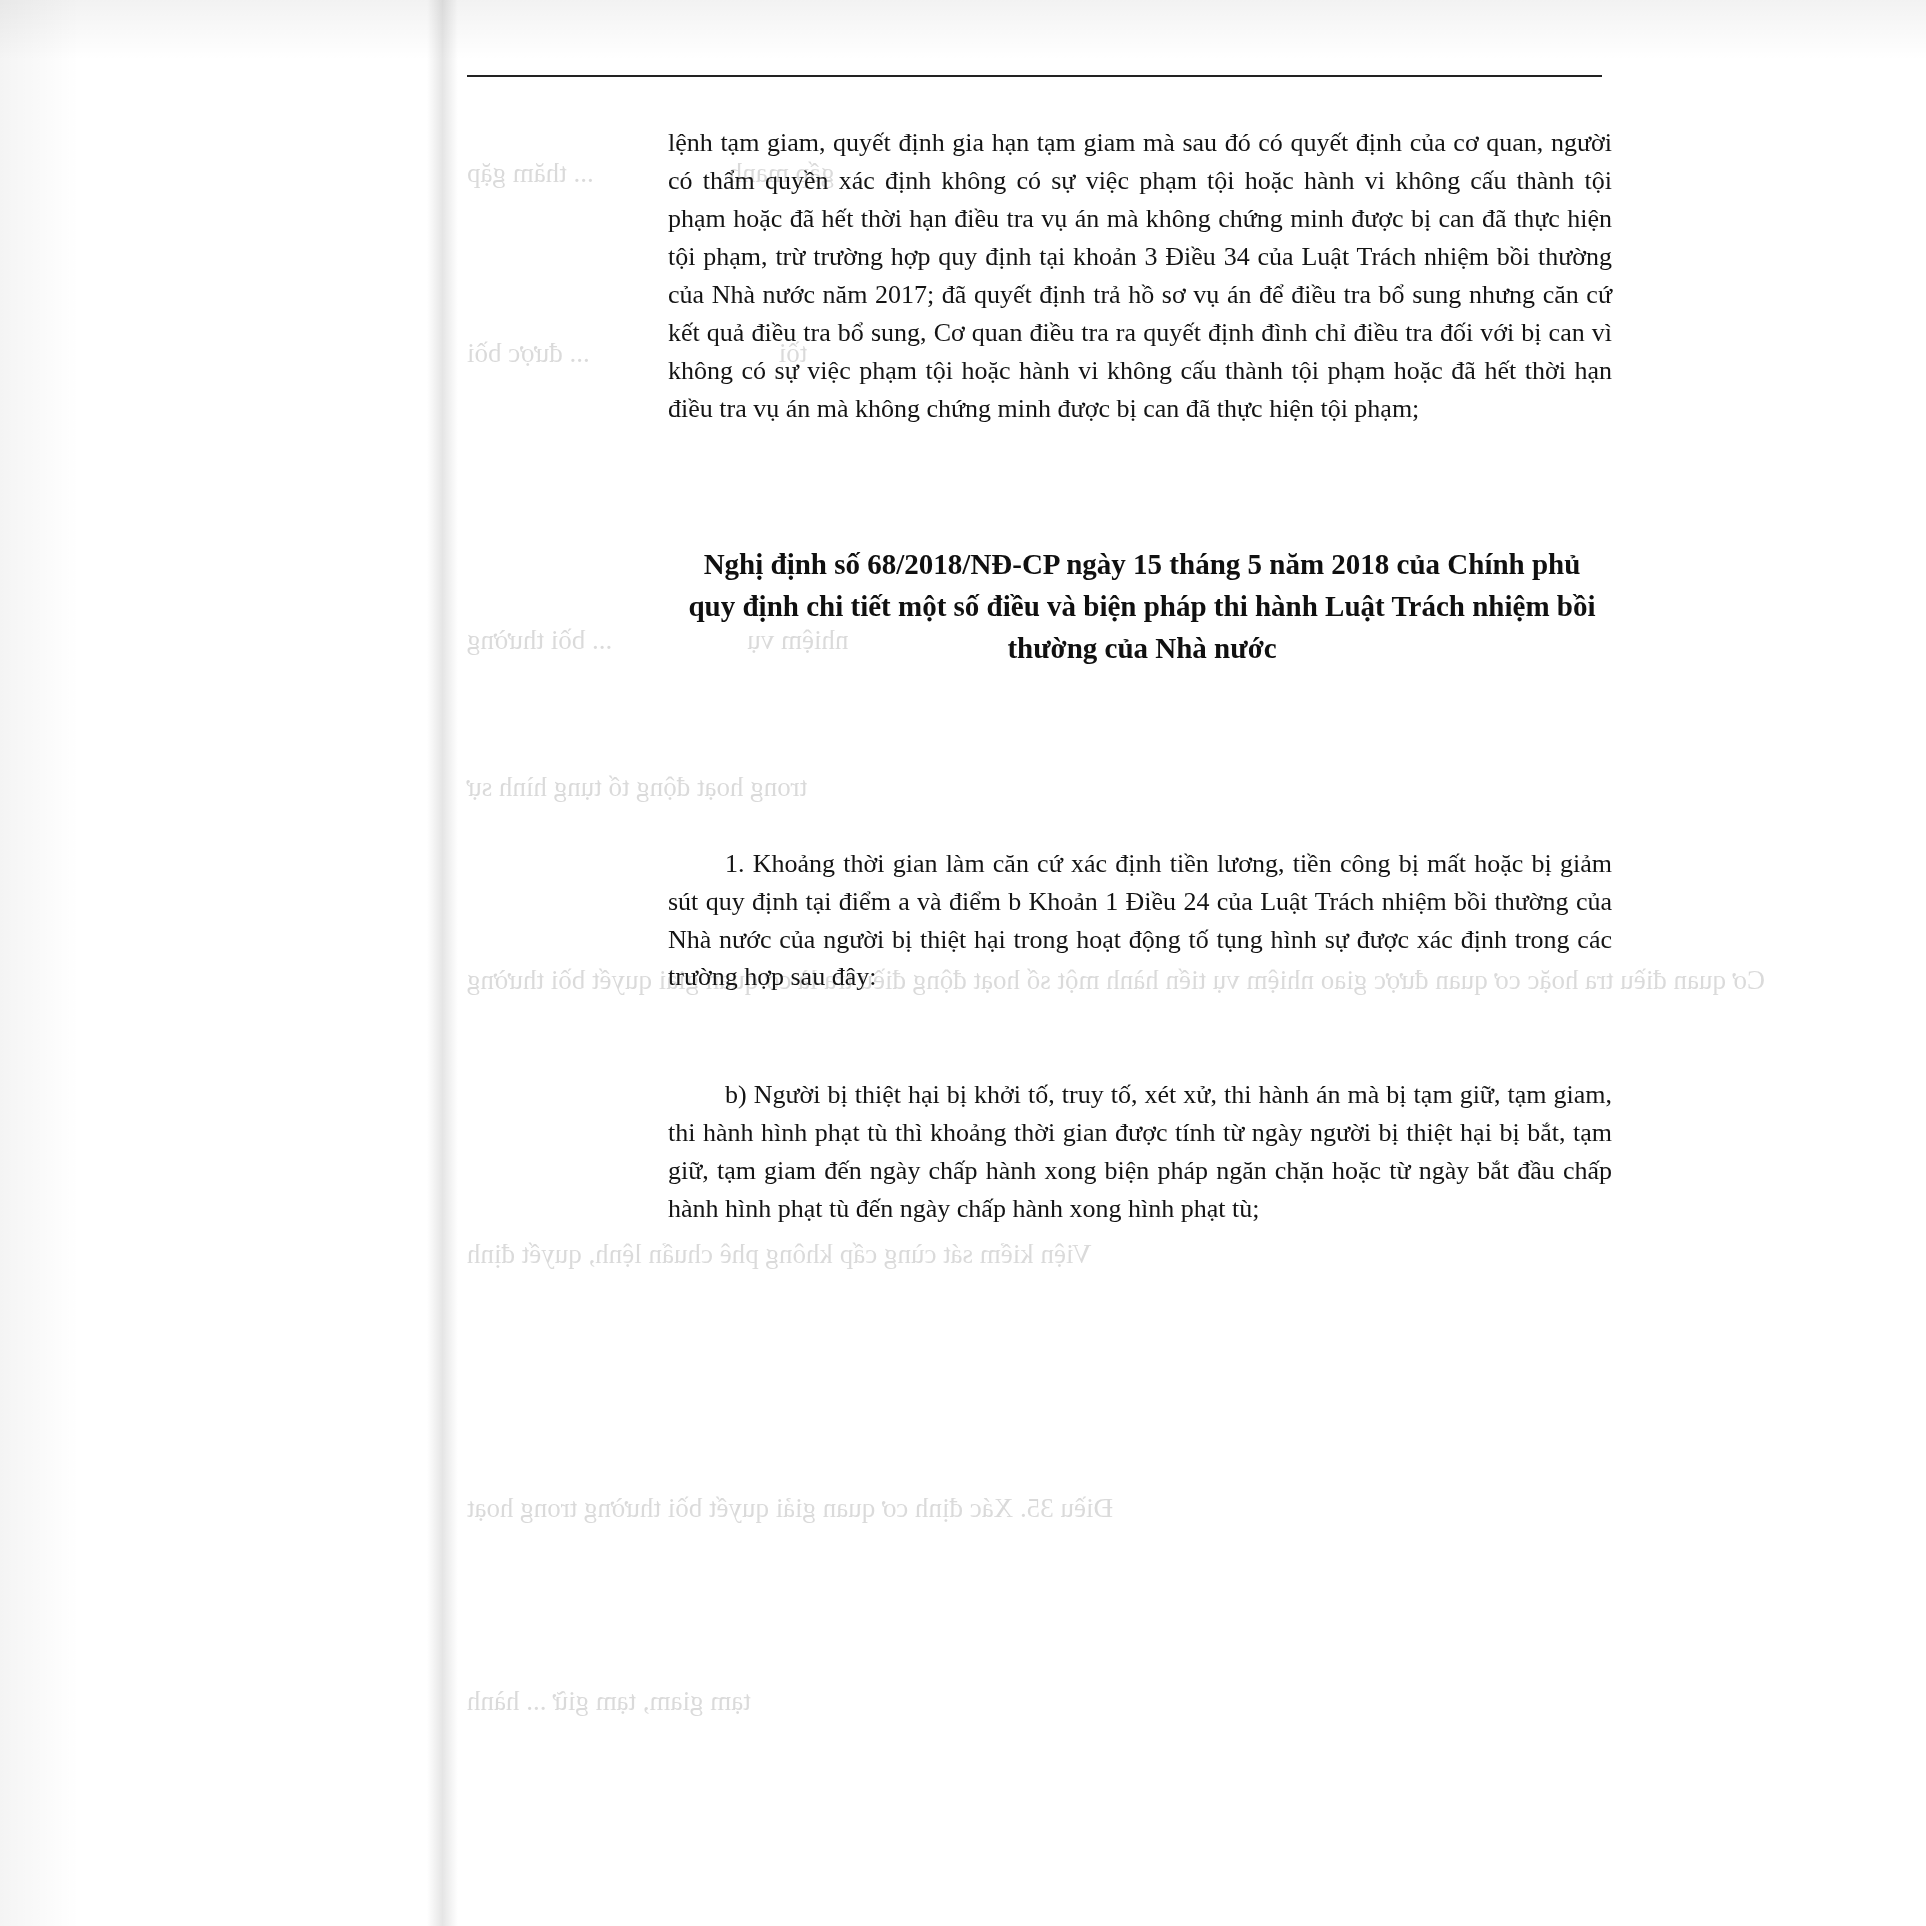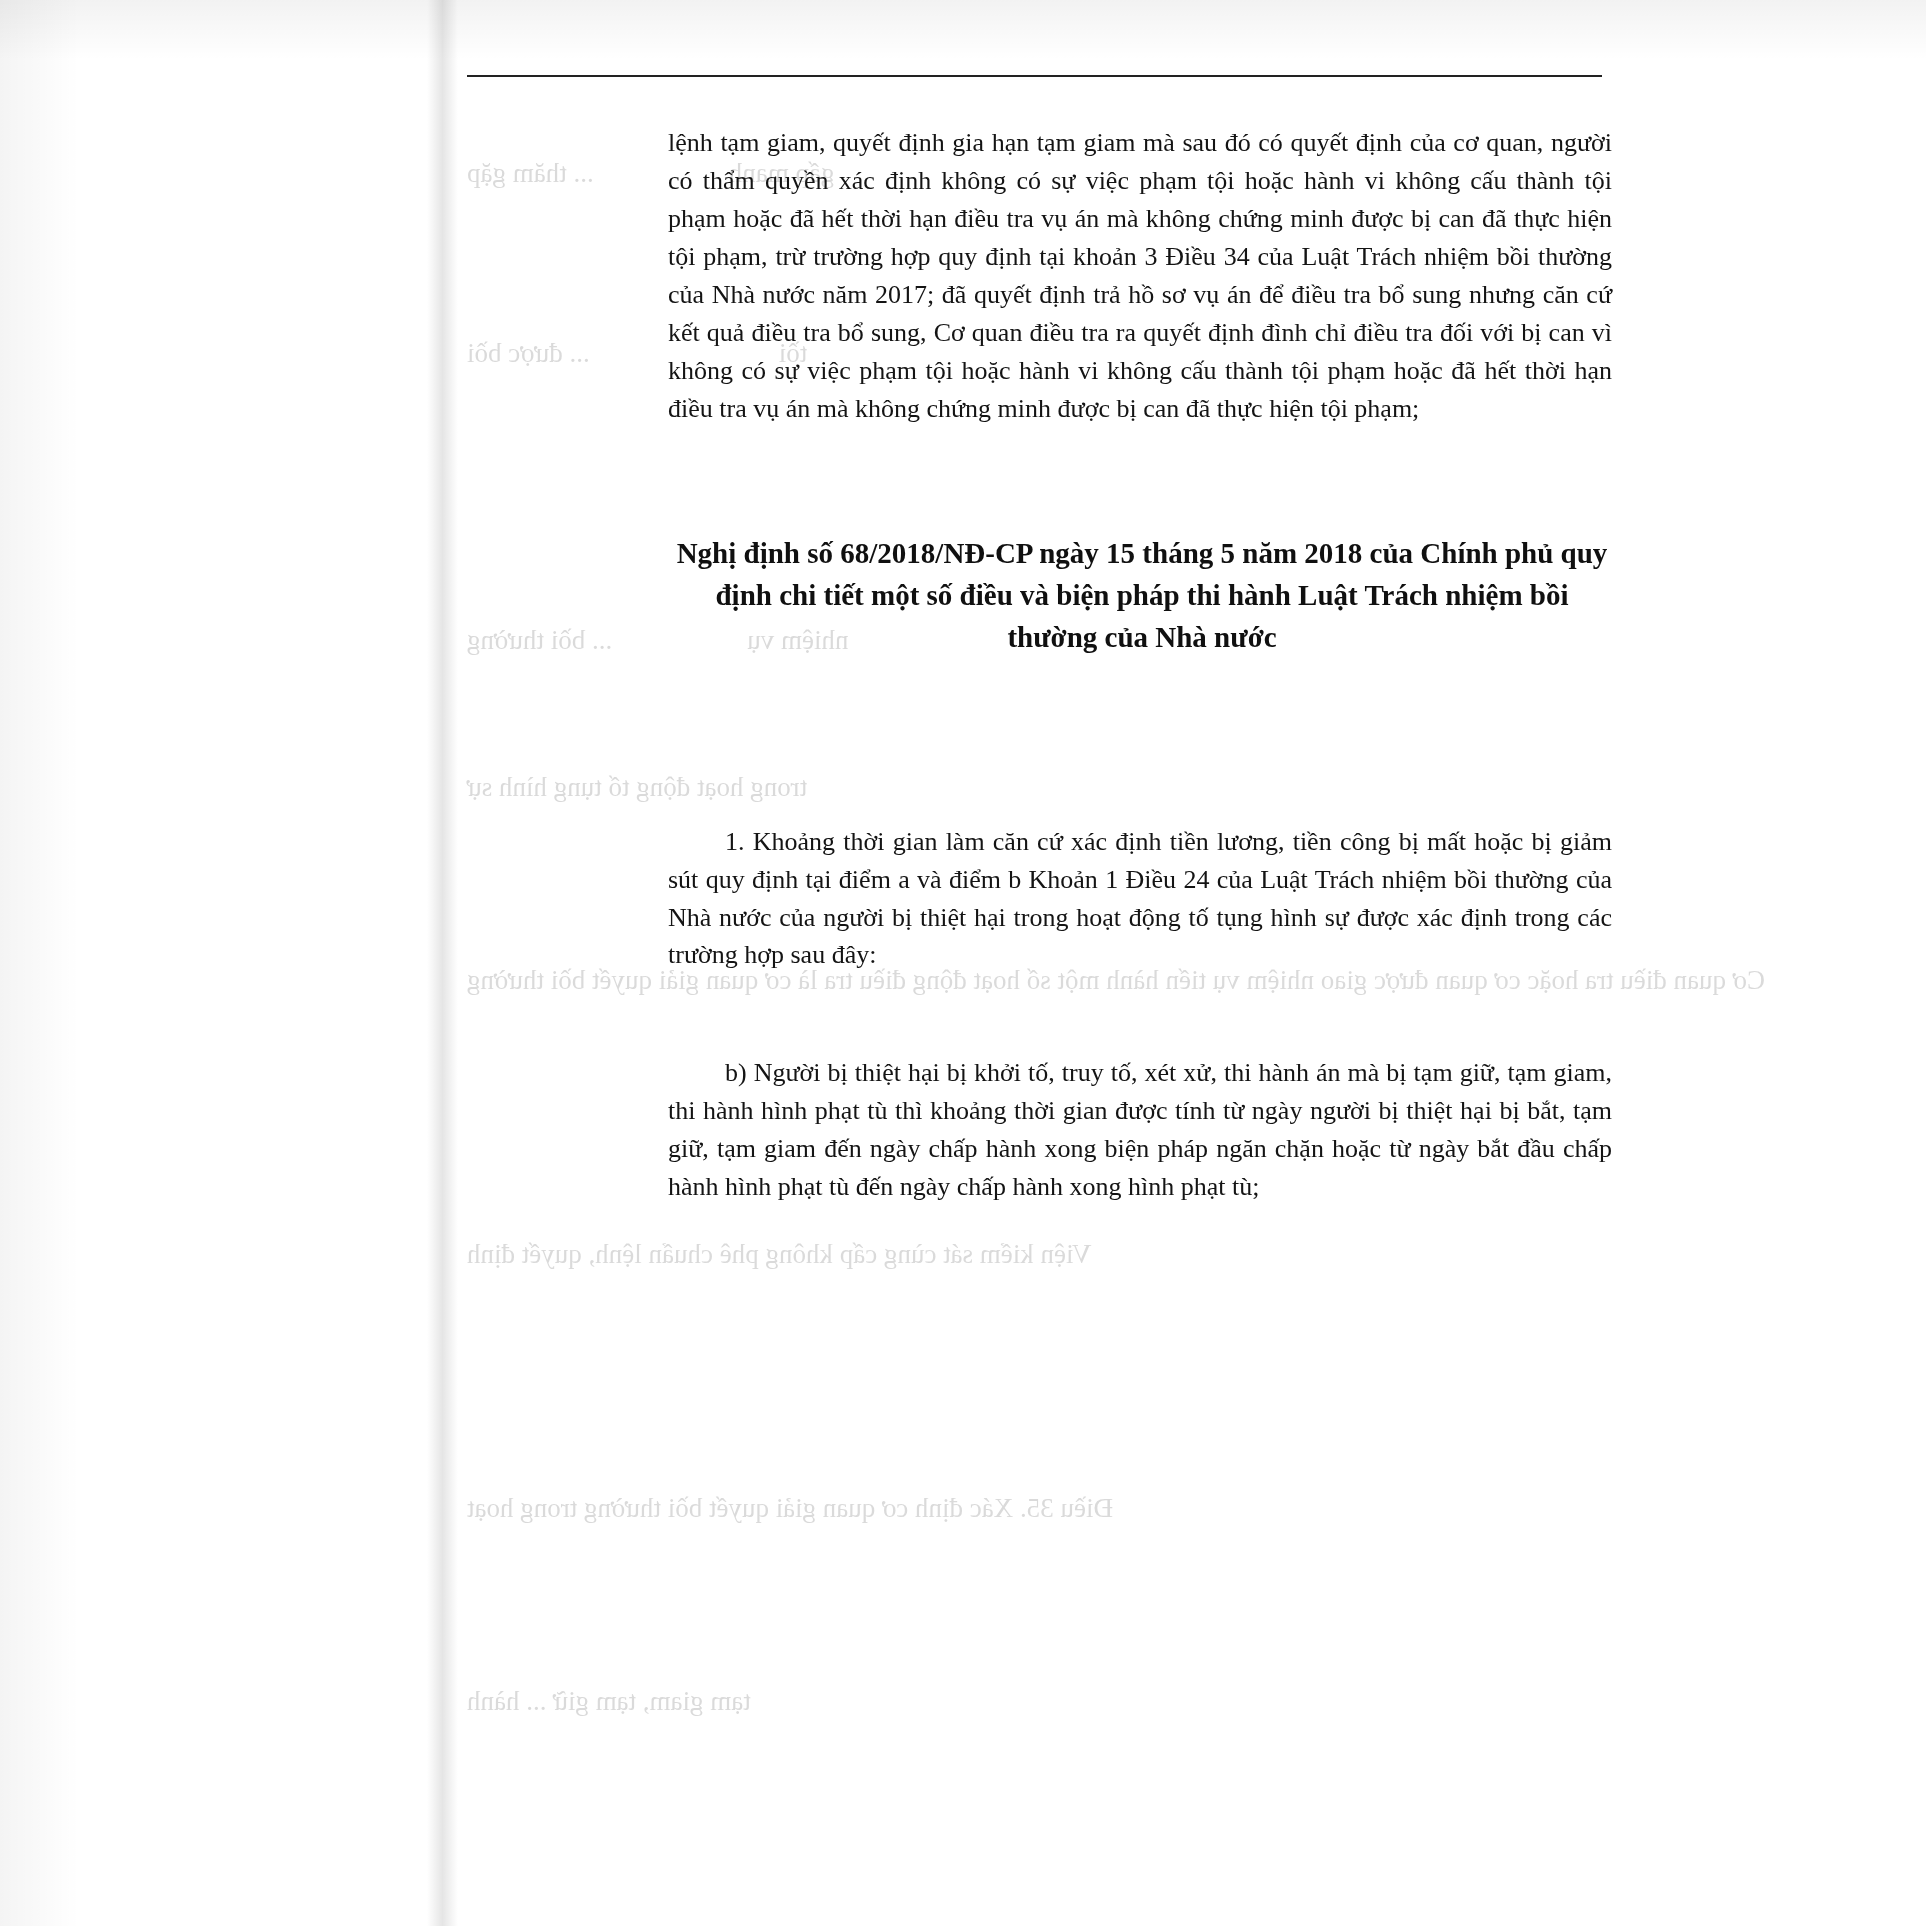--- a/index.html
+++ b/index.html
@@ -88,21 +88,21 @@
     text-justify: inter-word;
     color: #141414;
   }
   p.body.indent {
     text-indent: 57px;
   }
   .gap-md { height: 80px; }
   .gap-lg { height: 100px; }
 
   .heading-center {
-    margin: 4px;
+    margin: 15px;
     font-size: 29px;
     line-height: 1.46;
     font-weight: bold;
     text-align: center;
     color: #101010;
   }
   .heading-just {
     margin: 0;
     font-size: 29px;
     line-height: 1.46;

